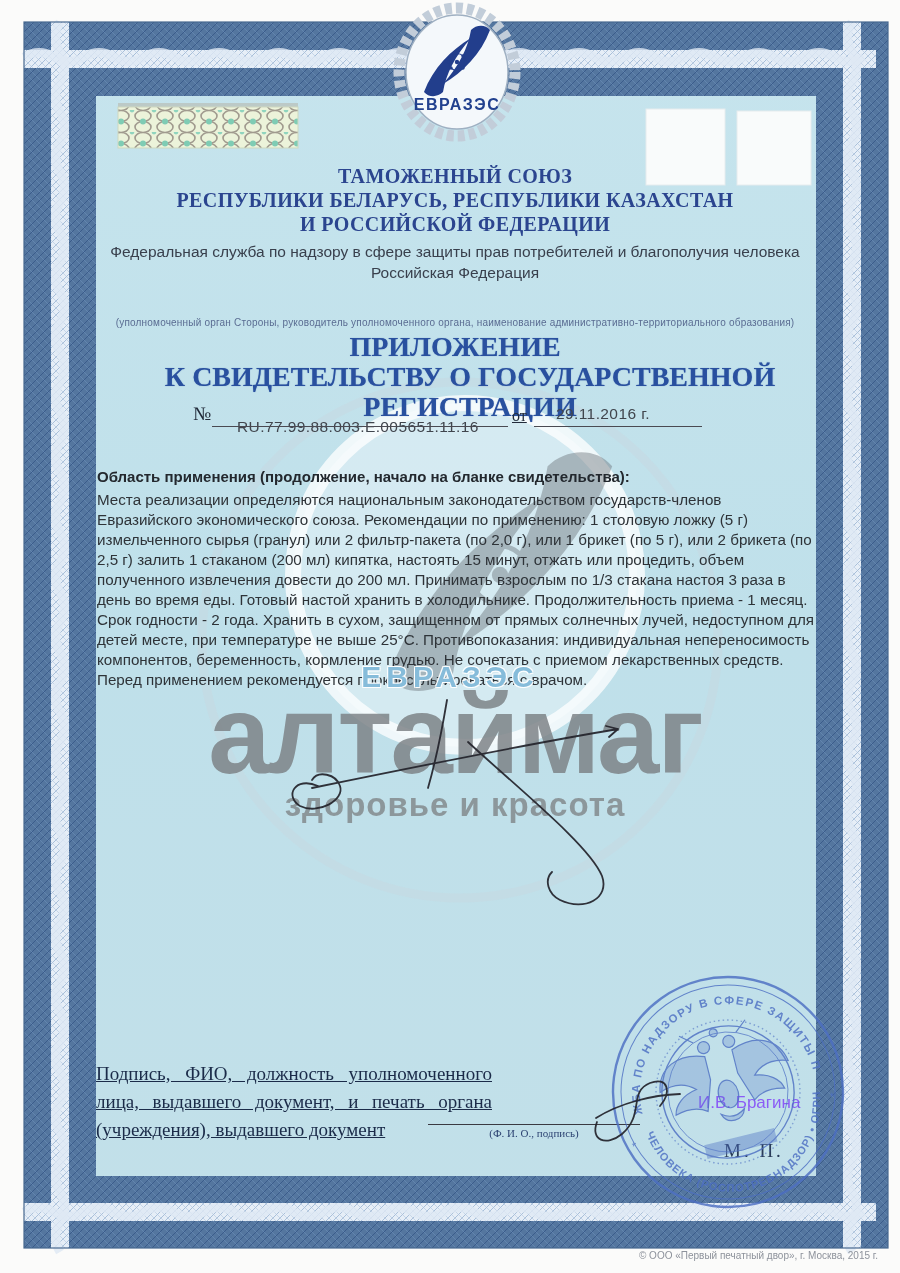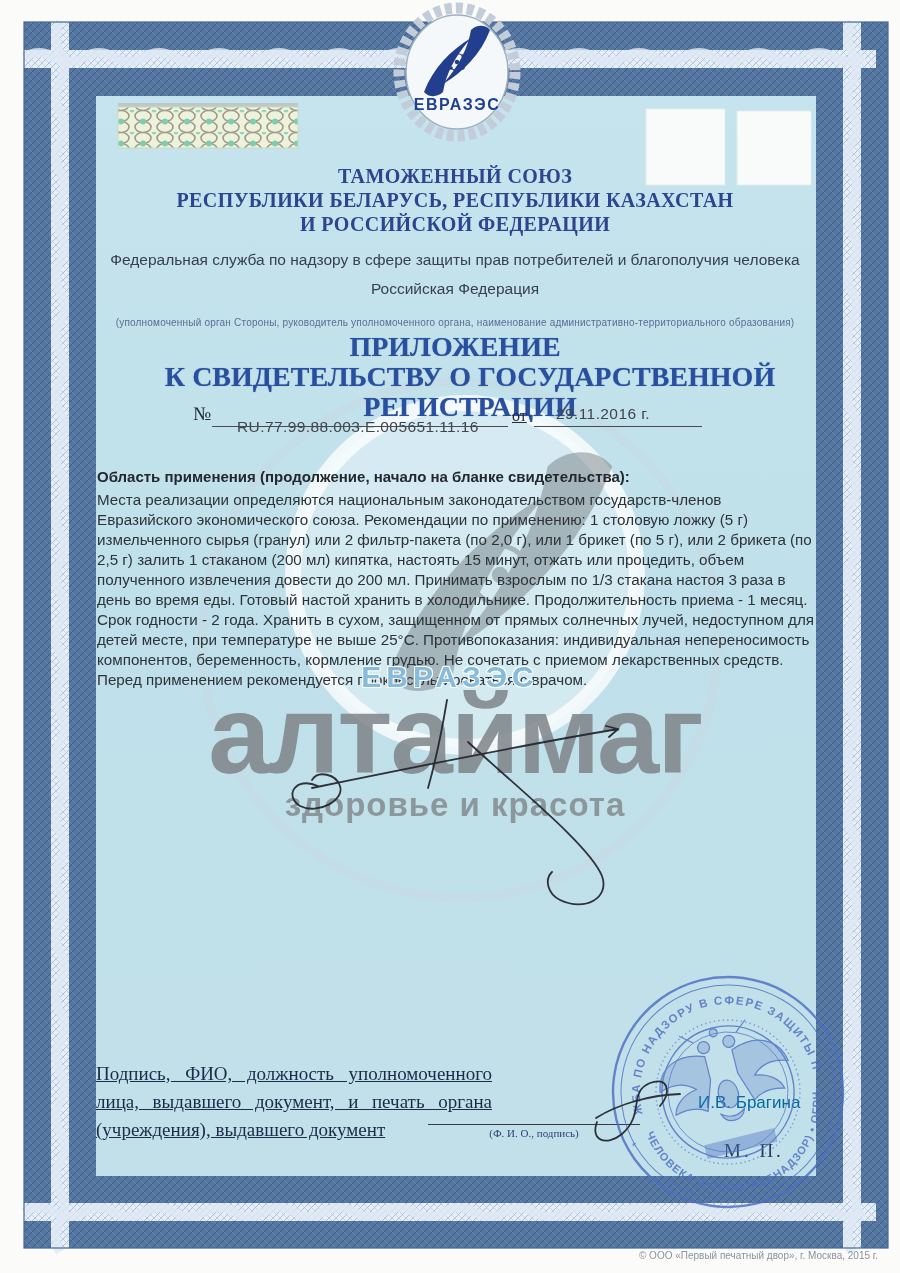--- a/index.html
+++ b/index.html
@@ -9,38 +9,38 @@
   .ctr{text-align:center;}
 
   #frame-svg{position:absolute;left:0;top:0;z-index:0;}
   #text-layer{position:absolute;left:0;top:0;width:900px;height:1273px;z-index:2;}
   #wm-brand-layer{position:absolute;left:0;top:0;width:900px;height:1273px;z-index:3;pointer-events:none;}
   #scribble-svg{position:absolute;left:0;top:0;z-index:4;pointer-events:none;}
   #stamp-svg{position:absolute;left:598px;top:962px;z-index:3;}
 
   .union-line{font-family:"Liberation Serif",serif;font-weight:bold;font-size:20px;
               line-height:24px;color:#2b458f;letter-spacing:.4px;}
-  .auth-line{font-size:15.5px;line-height:21px;color:#39404d;margin-top:8px;}
+  .auth-line{font-size:15.5px;line-height:21px;color:#39404d;}
   .tiny-note{font-size:10px;color:#5a6c92;letter-spacing:.2px;}
   .title-line{font-family:"Liberation Serif",serif;font-weight:bold;font-size:28px;
               line-height:30px;color:#29509f;text-shadow:0 0 1px rgba(41,80,159,.55);}
   .num-serif{font-family:"Liberation Serif",serif;font-size:19px;color:#222b3a;}
   .num-val{font-size:15.5px;color:#40454d;letter-spacing:.4px;}
   .uline{height:1px;background:#4a4a52;}
   .scope-head{font-size:15px;font-weight:bold;color:#23282e;}
   .scope-text{font-size:15.2px;line-height:20px;color:#2e3338;width:722px;text-align:left;}
   .wm-evrazes{font-weight:bold;font-size:30px;letter-spacing:5px;color:rgba(128,184,216,.95);
       text-shadow:1px 1px 0 rgba(255,255,255,.9),-1px -1px 0 rgba(255,255,255,.9),
                   1px -1px 0 rgba(255,255,255,.9),-1px 1px 0 rgba(255,255,255,.9);}
   .wm-brand{font-weight:bold;font-size:112px;letter-spacing:-2px;color:#7b8084;opacity:.82;}
   .wm-tag{font-weight:bold;font-size:33px;color:#808588;opacity:.8;letter-spacing:1px;}
   .sig-caption{font-family:"Liberation Serif",serif;font-size:19px;line-height:28px;
                color:#1b2b49;width:396px;text-align:justify;}
   .sig-note{font-family:"Liberation Serif",serif;font-size:11px;color:#2c4372;}
-  .signer{font-size:17px;color:#0369a1;}
+  .signer{font-size:17px;color:#8b5cf6;}
   .mp{font-family:Liberation Serif, serif;font-size:19px;color:#2a3b58;letter-spacing:3px;}
   .logo-label{font-weight:bold;font-size:16px;color:#22418f;letter-spacing:1.5px;}
   .footer-note{font-size:10px;color:#8d929b;}
 </style>
 </head>
 <body>
 
 <svg id="frame-svg" width="900" height="1273" viewBox="0 0 900 1273">
   <defs>
     <pattern id="hd" patternUnits="userSpaceOnUse" width="8" height="8">

